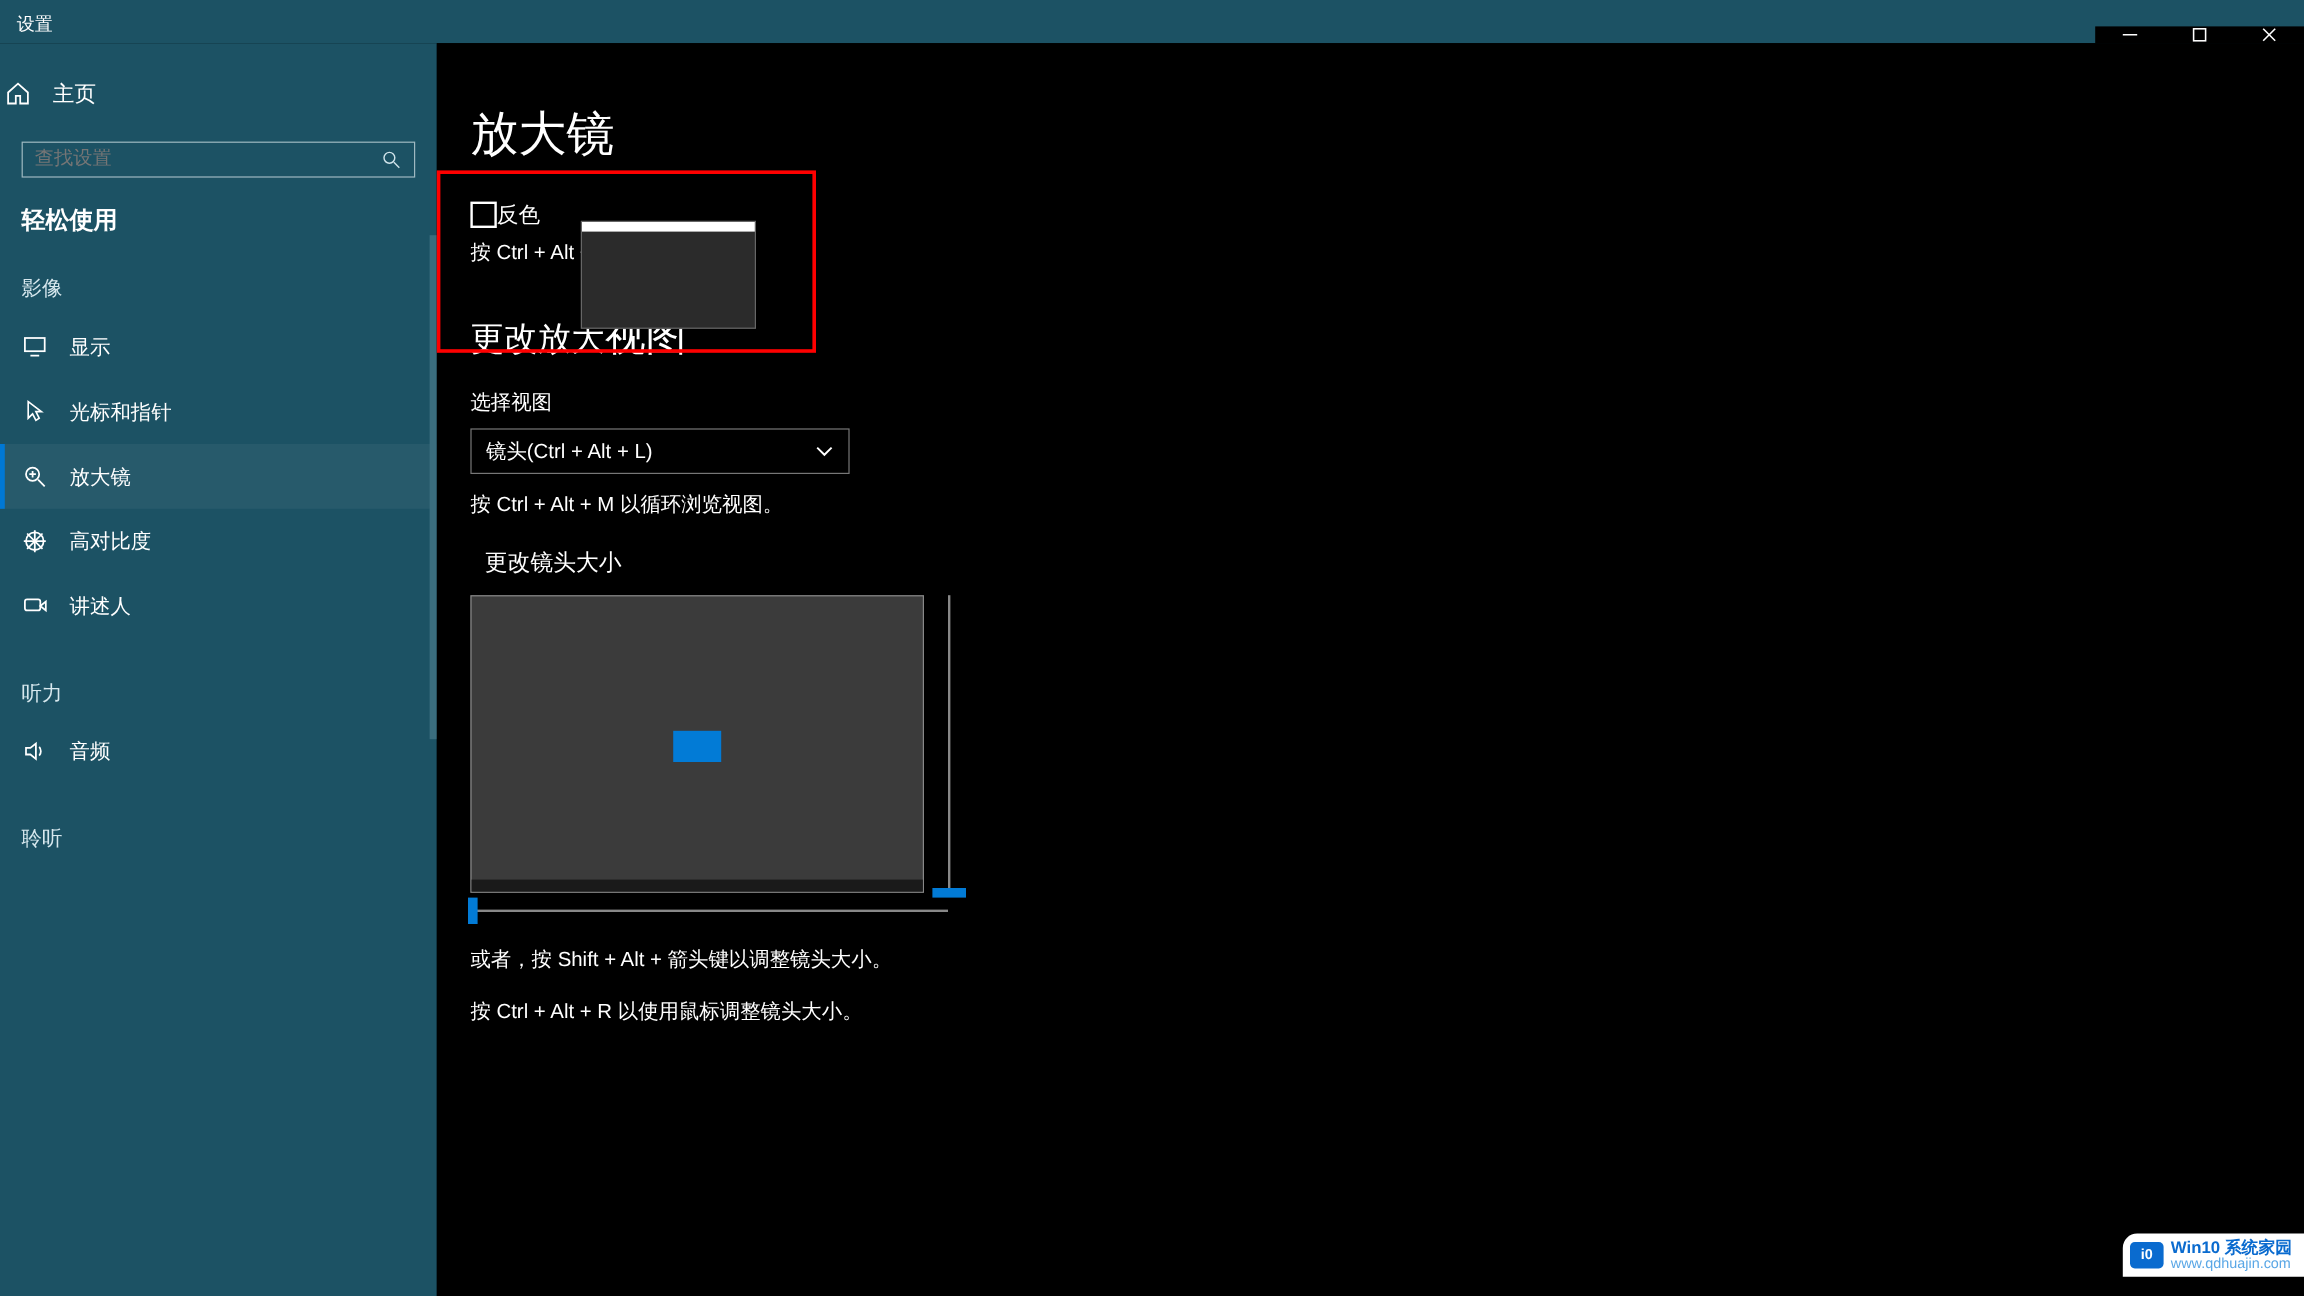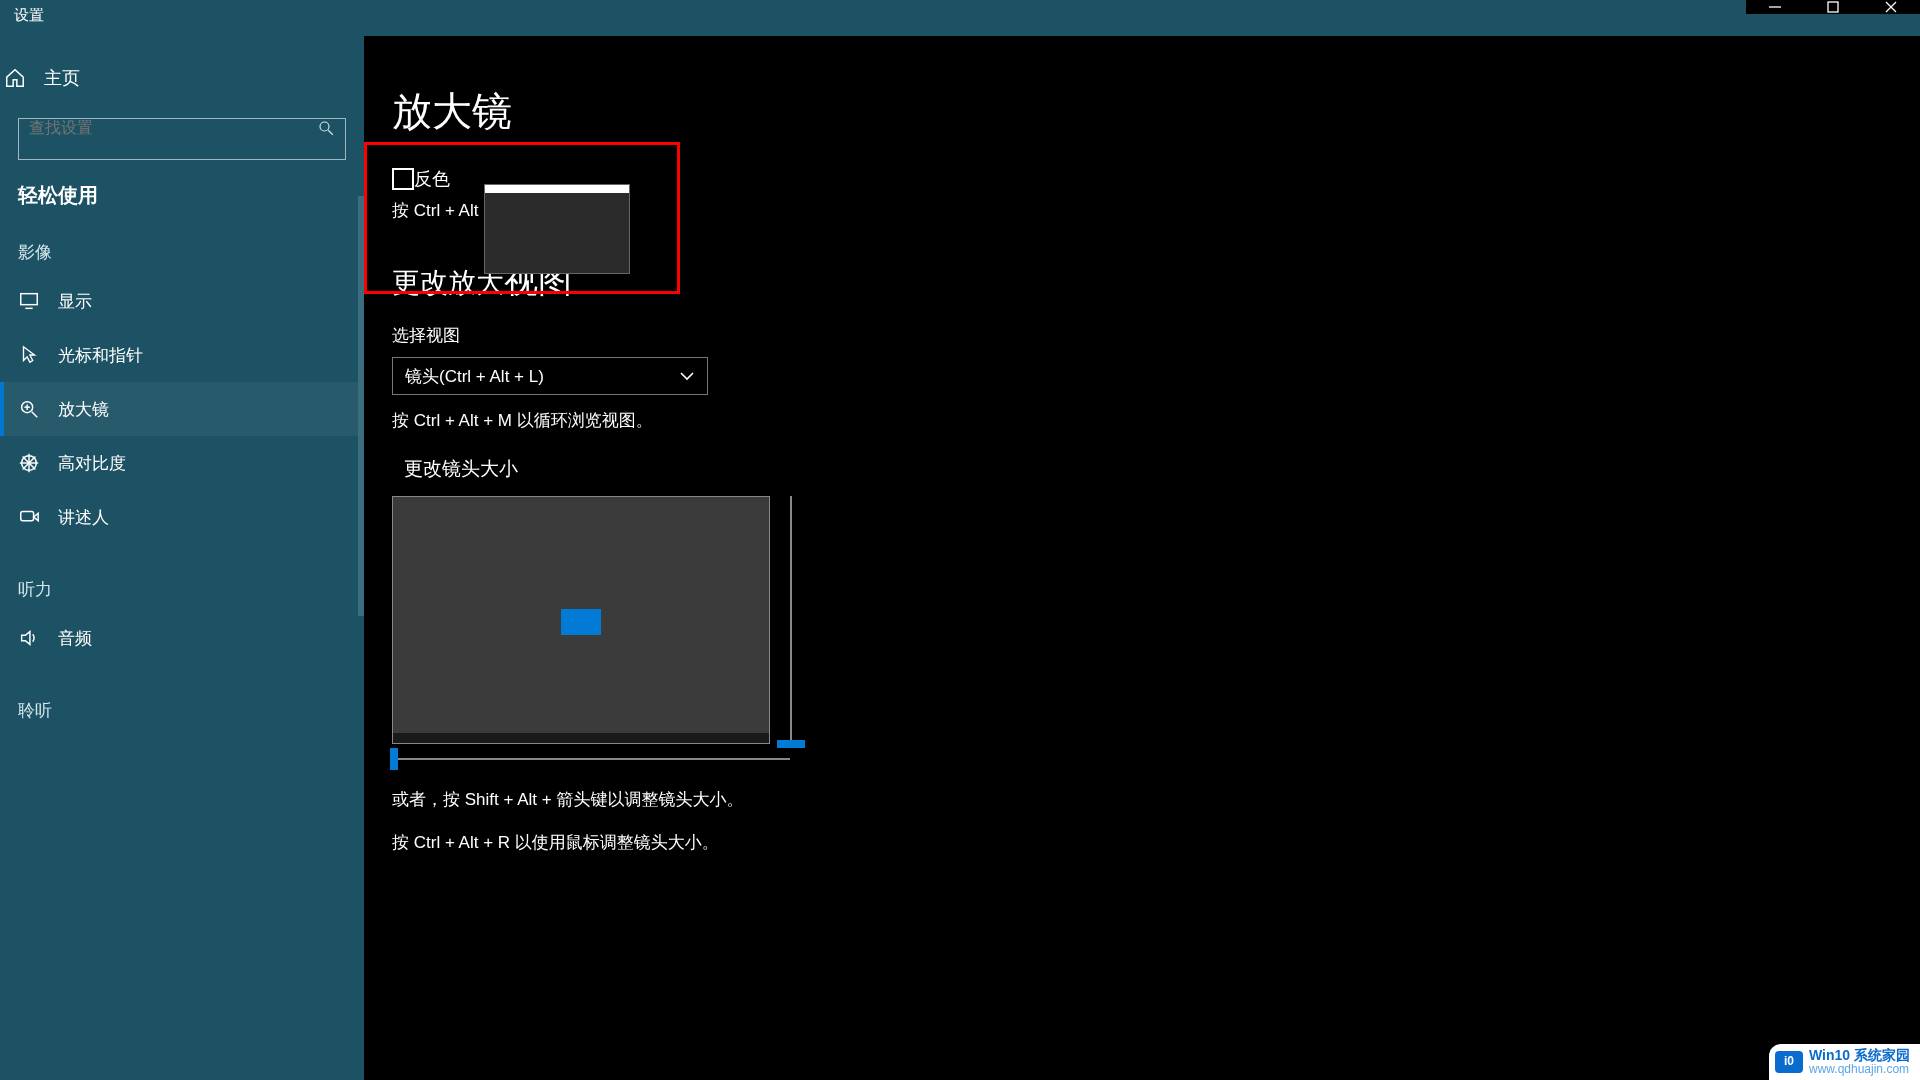--- a/index.html
+++ b/index.html
@@ -1,29 +1,29 @@
 <!DOCTYPE html>
 <html><head>
 <meta charset="utf-8">
 <style>
   * { box-sizing: border-box; margin: 0; padding: 0; }
   html, body { width: 1920px; height: 1080px; overflow: hidden; font-family: "Microsoft YaHei", "Segoe UI", sans-serif; background: #000; color: #fff; }
   .window { width: 1920px; height: 1080px; display: flex; flex-direction: column; }
-  .titlebar { height: 36px; display: flex; align-items: flex-start; background: #1c5264; }
+  .titlebar { height: 36px; display: flex; align-items: flex-end; background: #1c5264; }
   .titlebar-title { flex: 0 0 auto; padding: 6px 14px; color: #fff; font-size: 15px; }
   .titlebar-spacer { flex: 1; background: #000; }
   .caption-btns { display: flex; background: #000; }
   .caption-btn { width: 58px; display: flex; align-items: center; justify-content: center; color: #fff; }
   .caption-btn svg { width: 14px; height: 14px; }
   .body { flex: 1; display: flex; min-height: 0; }
   .sidebar { width: 364px; background: #1c5264; color: #fff; display: flex; flex-direction: column; position: relative; }
   .home-row { display: flex; align-items: center; gap: 18px; padding: 30px 0 18px 4px; font-size: 18px; }
   .home-row .icon { width: 22px; height: 22px; }
   .search-wrap { margin: 10px 18px 22px 18px; }
-  .search { display: flex; align-items: flex-start; height: 42px; border: 1px solid #9fb9c1; padding: 0 10px; color: #cfe3ea; }
+  .search { display: flex; align-items: center; height: 30px; border: 1px solid #9fb9c1; padding: 0 10px; color: #cfe3ea; }
   .search input { flex: 1; background: transparent; border: none; outline: none; color: #cfe3ea; font-size: 16px; }
   .search-icon { width: 18px; height: 18px; }
   .sidebar-section-title { padding: 0 18px 18px 18px; font-size: 20px; font-weight: 600; }
   .sidebar-group-label { padding: 14px 18px 10px 18px; color: #d7e8ee; font-size: 17px; }
   .nav-item { display: flex; align-items: center; gap: 18px; height: 54px; padding: 0 18px; font-size: 17px; cursor: pointer; position: relative; }
   .nav-item .icon { width: 22px; height: 22px; flex: 0 0 22px; }
   .nav-item.active::before { content: ""; position: absolute; left: 0; top: 0; bottom: 0; width: 4px; background: #0078d4; }
   .nav-item.active { background: rgba(255,255,255,0.05); }
   .sidebar-scrollbar { position: absolute; right: 0; top: 160px; width: 6px; height: 420px; background: #3a6d7e; }
   
@@ -48,21 +48,21 @@
   .lens-preview { width: 378px; height: 248px; border: 1px solid #888; background: #3b3b3b; position: relative; }
   .lens-preview .lens-thumb { position: absolute; left: 168px; top: 112px; width: 40px; height: 26px; background: #027bd6; }
   .lens-preview .lens-foot { position: absolute; left: 0; right: 0; bottom: 0; height: 10px; background: #1a1a1a; }
   .v-slider { width: 6px; height: 248px; position: relative; }
   .v-slider .track { position: absolute; left: 2px; top: 0; width: 2px; height: 100%; background: #888; }
   .v-slider .thumb { position: absolute; left: -11px; bottom: -4px; width: 28px; height: 8px; background: #027bd6; }
   .h-slider { width: 398px; height: 22px; position: relative; margin-bottom: 10px; }
   .h-slider .track { position: absolute; left: 0; top: 10px; width: 100%; height: 2px; background: #888; }
   .h-slider .thumb { position: absolute; left: -2px; top: 0; width: 8px; height: 22px; background: #027bd6; }
   
-  .watermark { position: absolute; right: 0; bottom: 0; height: 36px; display: flex; align-items: center; gap: 6px; background: #fff; color: #0a6bcf; border-top-left-radius: 12px; padding: 0 10px 0 6px; font-size: 14px; line-height: 1.1; }
+  .watermark { position: absolute; right: 0; bottom: 16px; height: 36px; display: flex; align-items: center; gap: 6px; background: #fff; color: #0a6bcf; border-top-left-radius: 12px; padding: 0 10px 0 6px; font-size: 14px; line-height: 1.1; }
   .wm-badge { width: 28px; height: 22px; background: #0a6bcf; color: #fff; border-radius: 4px; display: flex; align-items: center; justify-content: center; font-weight: 700; font-size: 12px; }
   .wm-text .line1 { font-weight: 700; }
   .wm-text .line2 { font-size: 12px; color: #5aa7e6; }
 </style>
 </head>
 <body>
 
 <div class="window">
   <div class="titlebar">
     <div class="titlebar-title">设置</div>

